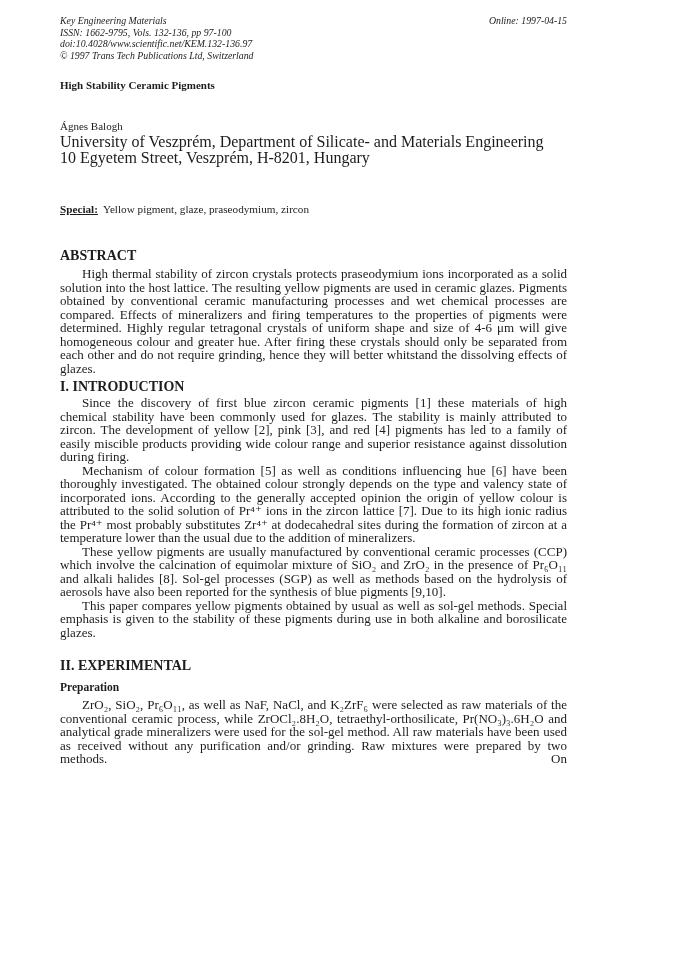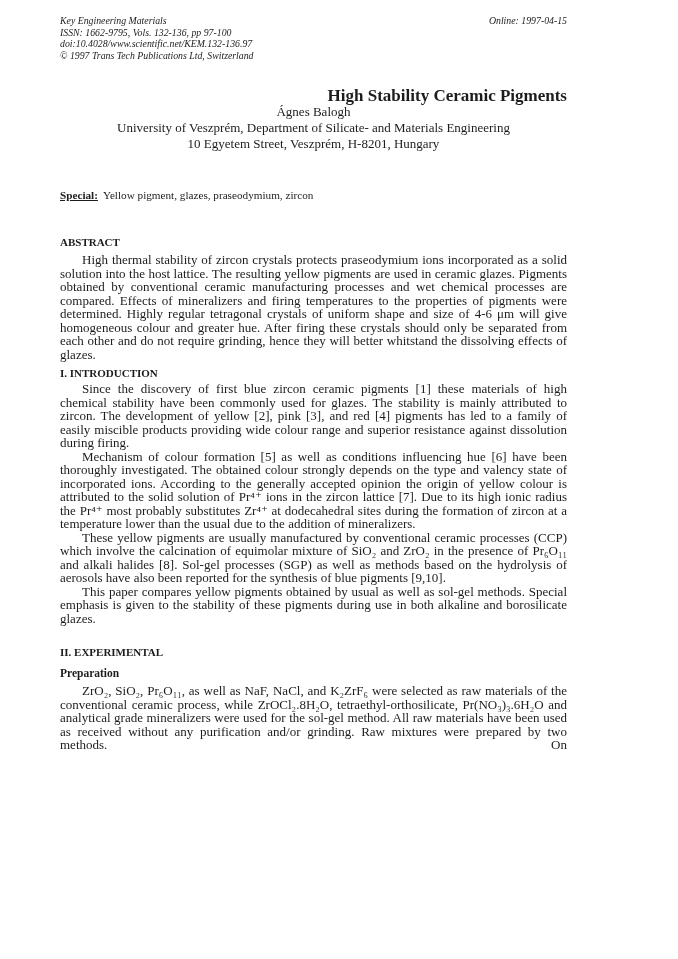--- a/index.html
+++ b/index.html
@@ -18,50 +18,50 @@
   .journal-header {
     display: flex;
     justify-content: space-between;
     align-items: flex-start;
     font-style: italic;
     font-size: 9.8px;
     line-height: 11.6px;
     color: #222;
   }
   .paper-title {
-    text-align: right;
+    text-align: left;
     font-weight: bold;
-    font-size: 17px;
+    font-size: 11px;
     line-height: 17px;
-    margin-top: 26px;
+    margin-top: 16px;
   }
   .author {
-    text-align: center;
-    font-size: 13px;
+    text-align: left;
+    font-size: 11px;
     line-height: 16px;
-    margin-top: 0;
+    margin-top: 24px;
   }
   .affil {
-    text-align: center;
-    font-size: 13px;
+    text-align: left;
+    font-size: 16px;
     line-height: 16px;
   }
   .keywords {
     margin-top: 36px;
     font-size: 11.2px;
     line-height: 14px;
   }
   .kw-label {
     font-weight: bold;
     text-decoration: underline;
     margin-right: 5px;
   }
   .sec-heading {
     font-weight: bold;
-    font-size: 11px;
+    font-size: 14px;
     line-height: 14px;
   }
   .h-abstract   { margin-top: 33px; margin-bottom: 4px; }
   .h-intro      { margin-top: 5px; margin-bottom: 2px; }
   .h-exp        { margin-top: 20px; }
   .sub-heading {
     font-weight: bold;
     font-size: 11.5px;
     line-height: 14px;
     margin-top: 7px;
@@ -90,21 +90,21 @@
     <div class="header-right">Online: 1997-04-15</div>
   </div>
 
   <div class="paper-title">High Stability Ceramic Pigments</div>
 
   <div class="author">Ágnes Balogh</div>
   <div class="affil">University of Veszprém, Department of Silicate- and Materials Engineering</div>
   <div class="affil">10 Egyetem Street, Veszprém, H-8201, Hungary</div>
 
   <div class="keywords">
-    <span class="kw-label">Special:</span><span>Yellow pigment, glazes, praseodymium, zircon</span>
+    <span class="kw-label">Special:</span><span>Yellow pigment, glaze, praseodymium, zircon</span>
   </div>
 
   <div class="sec-heading h-abstract">ABSTRACT</div>
   <p class="body">High thermal stability of zircon crystals protects praseodymium ions incorporated as a solid solution into the host lattice. The resulting yellow pigments are used in ceramic glazes. Pigments obtained by conventional ceramic manufacturing processes and wet chemical processes are compared. Effects of mineralizers and firing temperatures to the properties of pigments were determined. Highly regular tetragonal crystals of uniform shape and size of 4-6 μm will give homogeneous colour and greater hue. After firing these crystals should only be separated from each other and do not require grinding, hence they will better whitstand the dissolving effects of glazes.</p>
 
   <div class="sec-heading h-intro">I.  INTRODUCTION</div>
   <p class="body">Since the discovery of first blue zircon ceramic pigments [1] these materials of high chemical stability have been commonly used for glazes. The stability is mainly attributed to zircon. The development of yellow [2], pink [3], and red [4] pigments has led to a family of easily miscible products providing wide colour range and superior resistance against dissolution during firing.</p>
   <p class="body">Mechanism of colour formation [5] as well as conditions influencing hue [6] have been thoroughly investigated. The obtained colour strongly depends on the type and valency state of incorporated ions. According to the generally accepted opinion the origin of yellow colour is attributed to the solid solution of Pr⁴⁺ ions in the zircon lattice [7]. Due to its high ionic radius the Pr⁴⁺ most probably substitutes Zr⁴⁺ at dodecahedral sites during the formation of zircon at a temperature lower than the usual due to the addition of mineralizers.</p>
   <p class="body">These yellow pigments are usually manufactured by conventional ceramic processes (CCP) which involve the calcination of equimolar mixture of SiO₂ and ZrO₂ in the presence of Pr₆O₁₁ and alkali halides [8]. Sol-gel processes (SGP) as well as methods based on the hydrolysis of aerosols have also been reported for the synthesis of blue pigments [9,10].</p>
   <p class="body">This paper compares yellow pigments obtained by usual as well as sol-gel methods. Special emphasis is given to the stability of these pigments during use in both alkaline and borosilicate glazes.</p>

